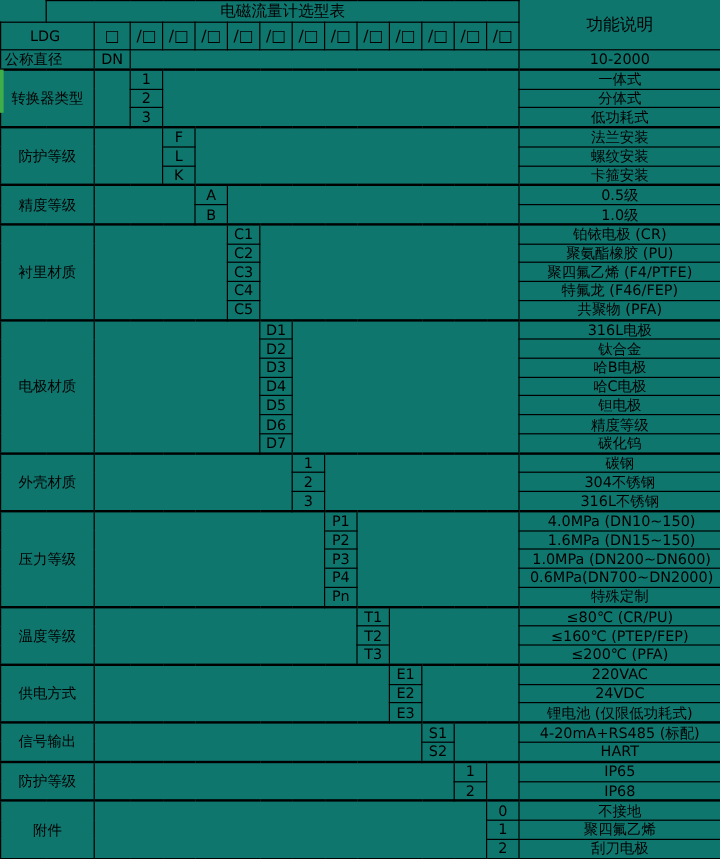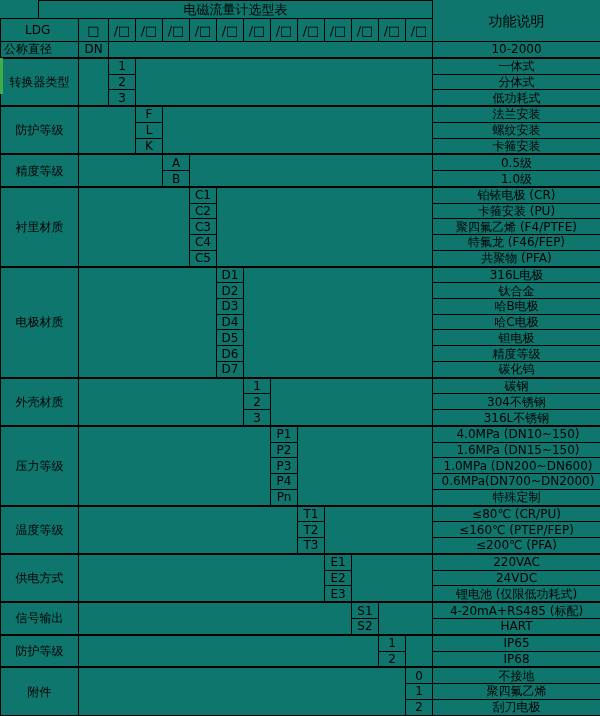--- a/index.html
+++ b/index.html
@@ -126,21 +126,21 @@
         </tr>
         <tr>
           <td class="section-label sec-top" colspan="2" rowspan="5">衬里材质</td>
           <td class="filler sec-top" colspan="4" rowspan="5"></td>
           <td class="code sec-top">C1</td>
           <td class="filler sec-top" colspan="8" rowspan="5"></td>
           <td class="desc sec-top">铂铱电极 (CR)</td>
         </tr>
         <tr>
           <td class="code">C2</td>
-          <td class="desc">卡箍安装 (PU)</td>
+          <td class="desc">聚氨酯橡胶 (PU)</td>
         </tr>
         <tr>
           <td class="code">C3</td>
           <td class="desc">聚四氟乙烯 (F4/PTFE)</td>
         </tr>
         <tr>
           <td class="code">C4</td>
           <td class="desc">特氟龙 (F46/FEP)</td>
         </tr>
         <tr>

